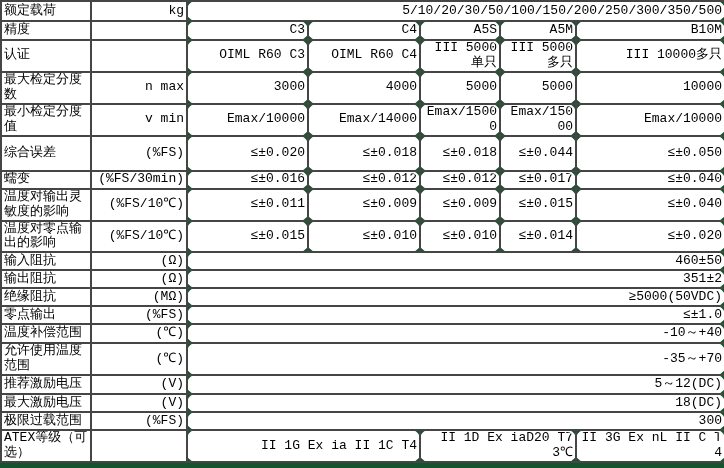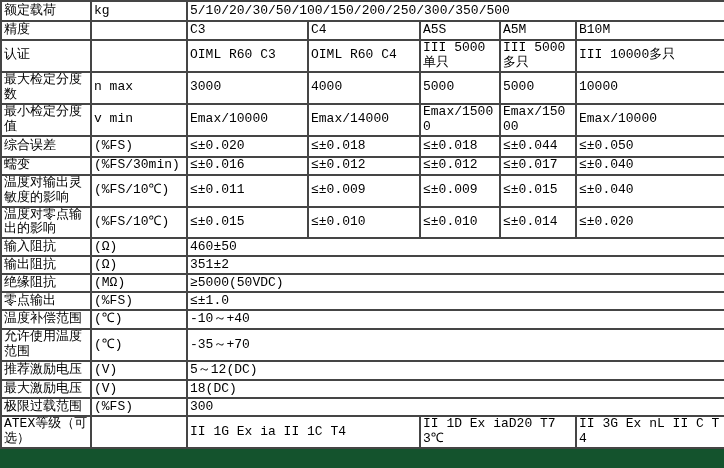--- a/index.html
+++ b/index.html
@@ -15,24 +15,24 @@
   table.spec td{
     border:2px solid #454545;
     background:#ffffff;
     padding:0 2px;
     line-height:1.15;
     vertical-align:middle;
     overflow:hidden;
     word-break:break-all;
   }
   td.lab{text-align:left;}
-  td.unit{text-align:left;}
-  td.val{text-align:left;}
+  td.unit{text-align:right;}
+  td.val{text-align:right;border-radius:9px;}
   tr.h18{height:18px} tr.h19{height:19px} tr.h20{height:20px}
-  tr.h21{height:21px} tr.h29{height:29px} tr.h30{height:30px}
+  tr.h21{height:35px} tr.h29{height:29px} tr.h30{height:30px}
   tr.h31{height:31px}
 </style>
 </head>
 <body>
 
 <div id="page">
   <table class="spec">
     <colgroup>
       <col style="width:90px">
         <col style="width:96px">

